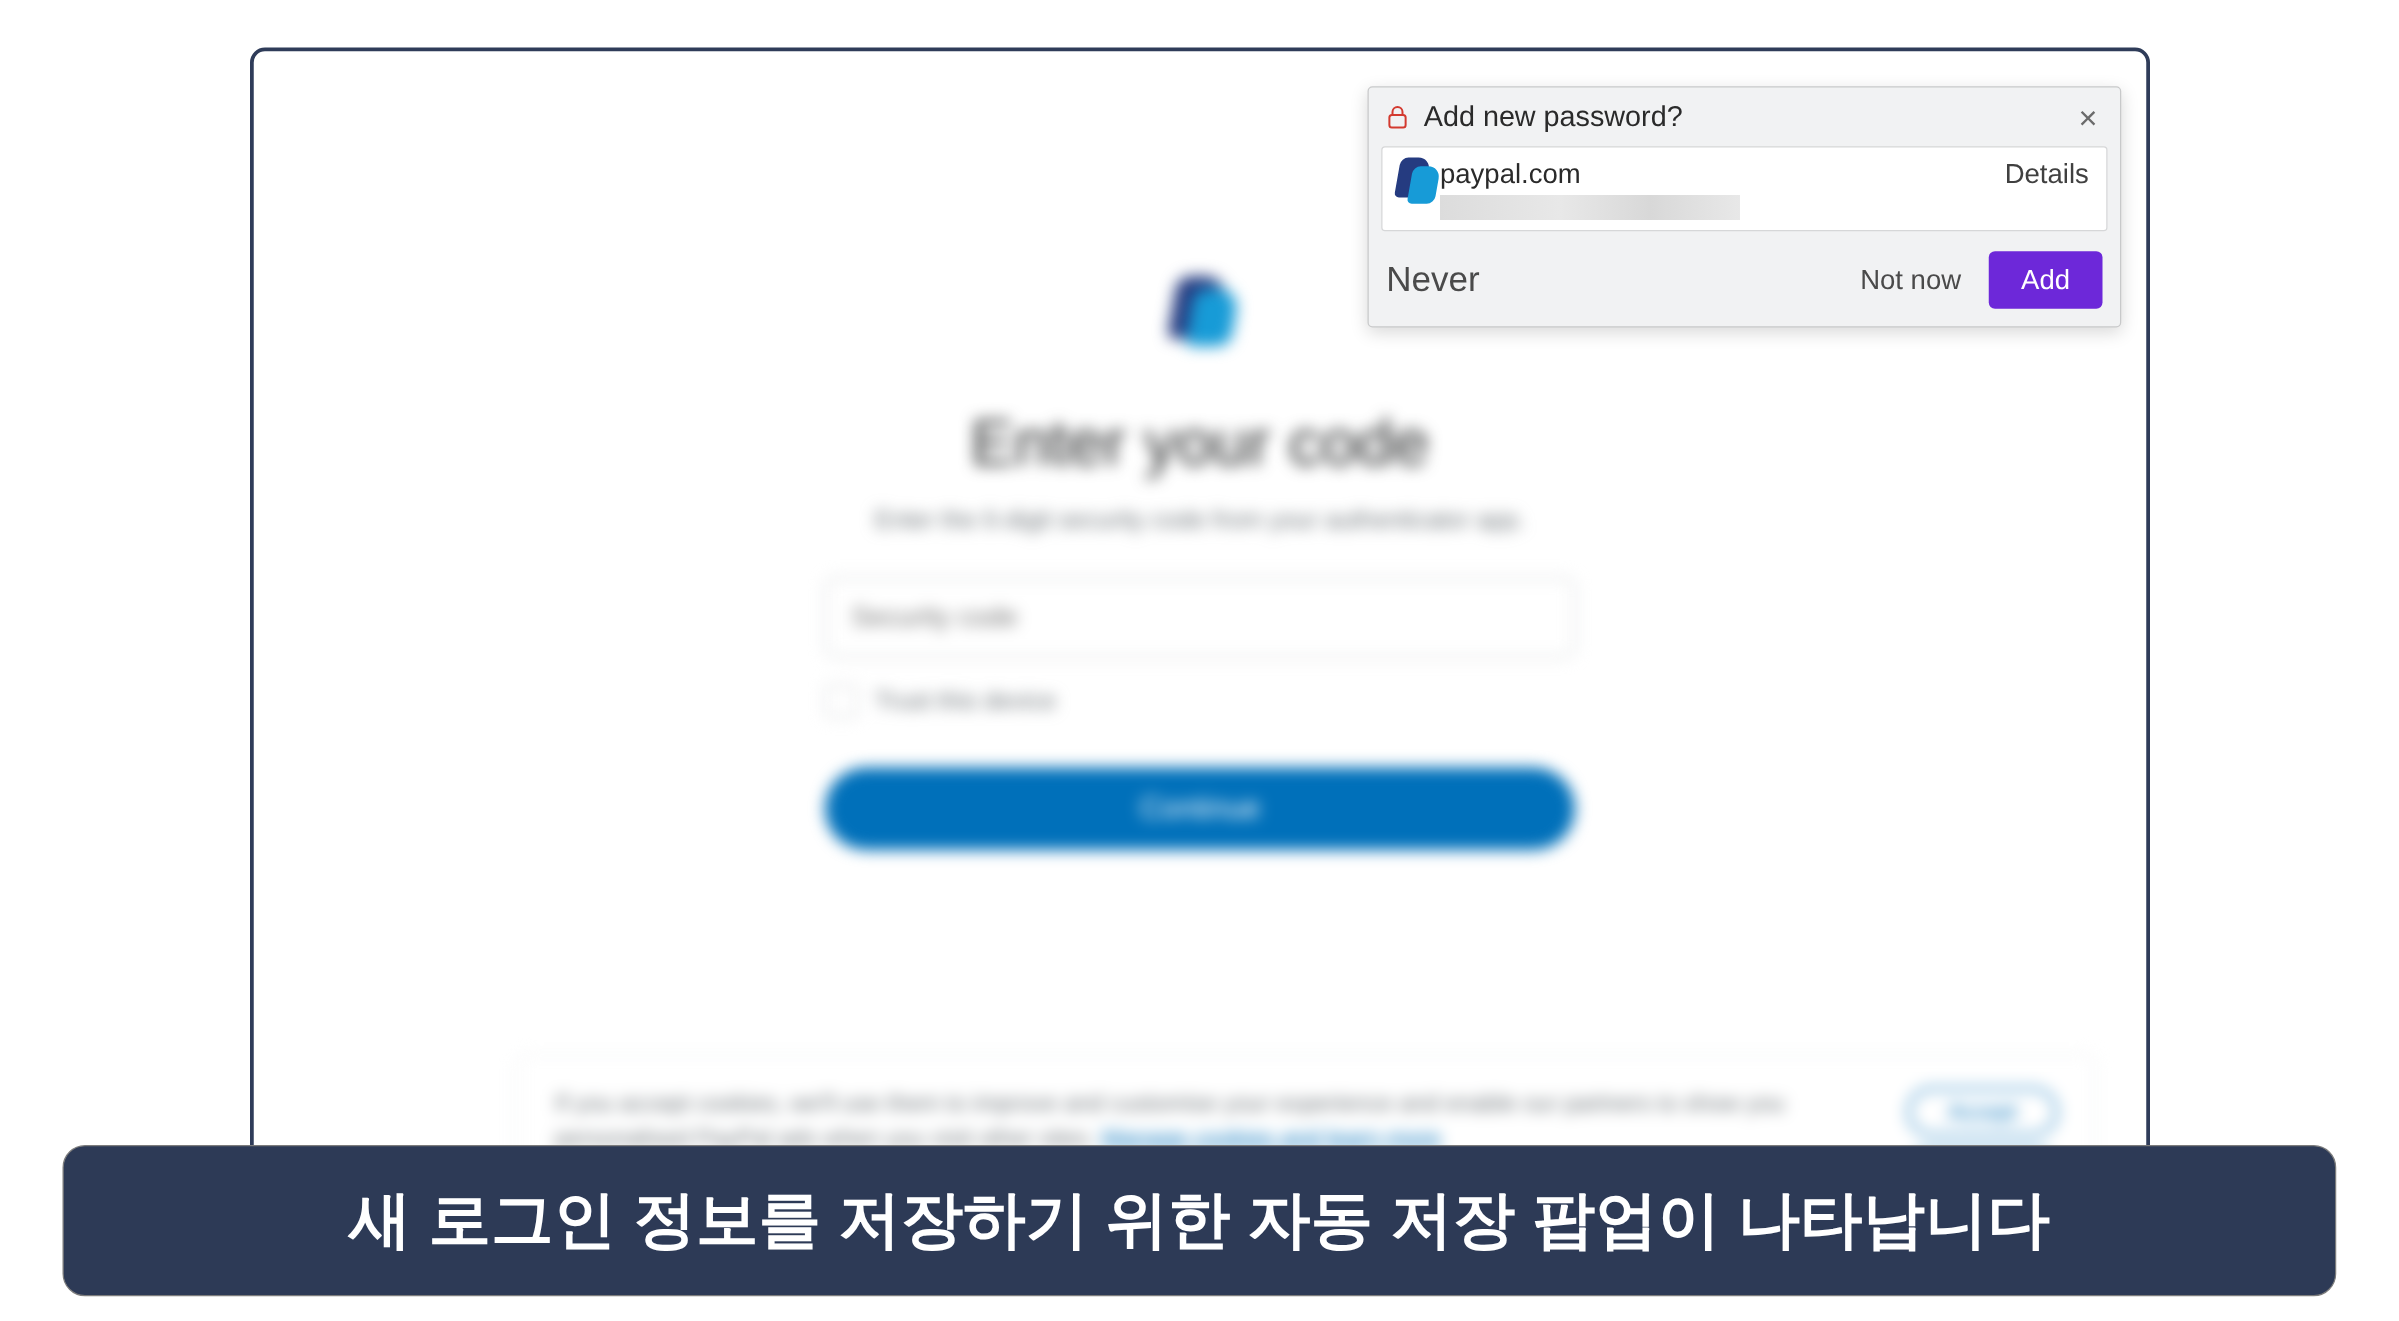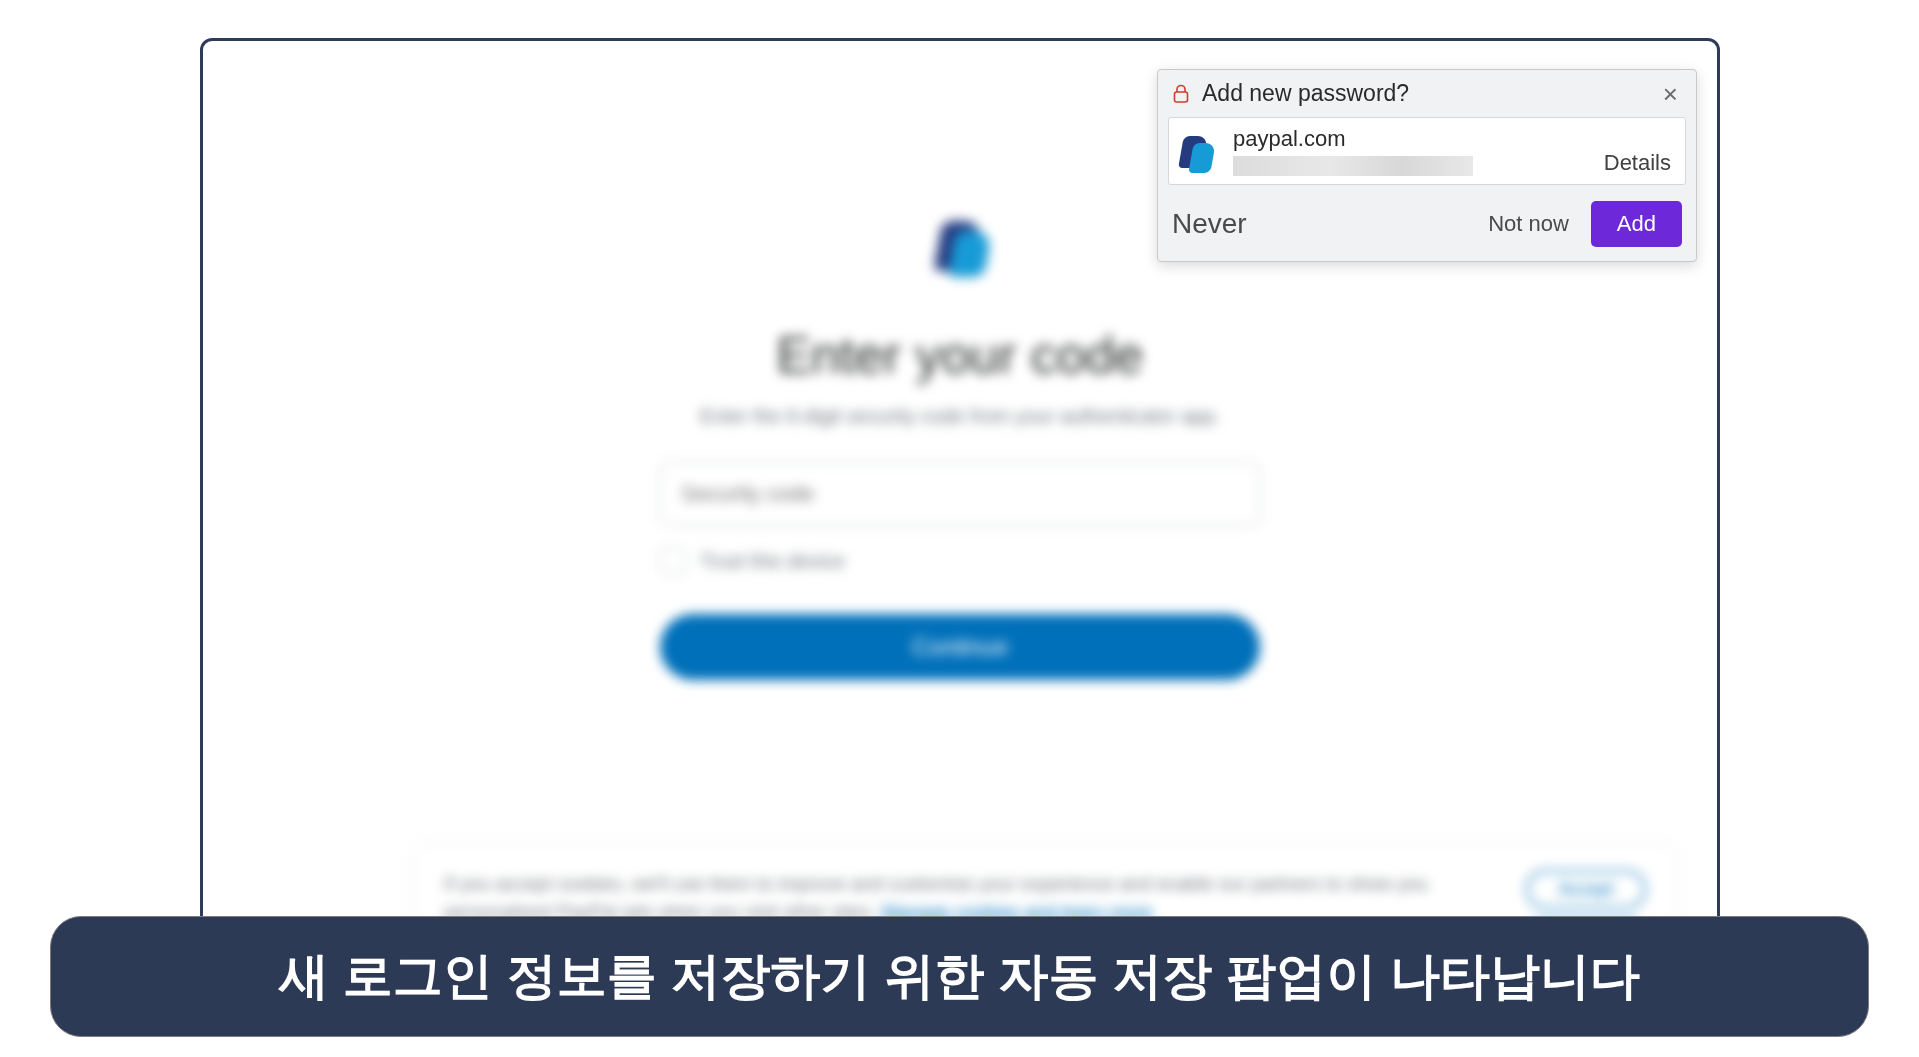--- a/index.html
+++ b/index.html
@@ -135,21 +135,21 @@
       padding: 7px 28px;
       font-size: 18px;
       text-align: center;
     }
 
     
     .pwd-popup {
       position: absolute;
       top: 28px;
       right: 20px;
-      width: 540px;
+      width: 603px;
       background: #f1f2f3;
       border: 1px solid #c8c9ca;
       border-radius: 4px;
       box-shadow: 0 4px 14px rgba(0,0,0,.15);
       z-index: 5;
       font-size: 22px;
     }
     .pwd-header {
       display: flex;
       align-items: center;
@@ -168,23 +168,23 @@
       line-height: 1;
       cursor: pointer;
       padding: 0 4px;
     }
     .pwd-body {
       background: #fff;
       margin: 0 10px;
       border: 1px solid #d6d7d8;
       border-radius: 3px;
       display: flex;
-      align-items: flex-end;
+      align-items: flex-start;
       padding: 8px 14px 8px 10px;
-      gap: 20px;
+      gap: 2px;
     }
     .site-icon { width: 34px; height: 40px; position: relative; flex: 0 0 auto; }
     .site-icon .pp-back { left:2px; top:0; width:24px; height:32px; border-radius:6px 10px 6px 4px; }
     .site-icon .pp-front { left:12px; top:7px; width:22px; height:30px; border-radius:6px 10px 6px 4px; }
     .site-text { flex: 1; }
     .site-domain { font-size: 22px; color: #2a2a2a; }
     .site-redact {
       width: 240px; height: 20px;
       margin-top: 4px;
       background: linear-gradient(90deg, #dcdcdc, #e8e8e8 40%, #d8d8d8 70%, #e8e8e8);
@@ -209,21 +209,21 @@
     }
 
     
     .caption {
       position: absolute;
       left: 50px;
       right: 50px;
       bottom: 20px;
       background: #2d3a56;
       border: 1px solid #7c7c7c;
-      border-radius: 31px;
+      border-radius: 18px;
       color: #fff;
       text-align: center;
       font-size: 50px;
       font-weight: 600;
       line-height: 1.35;
       padding: 26px 40px;
       z-index: 10;
     }
   </style>
 </head>

